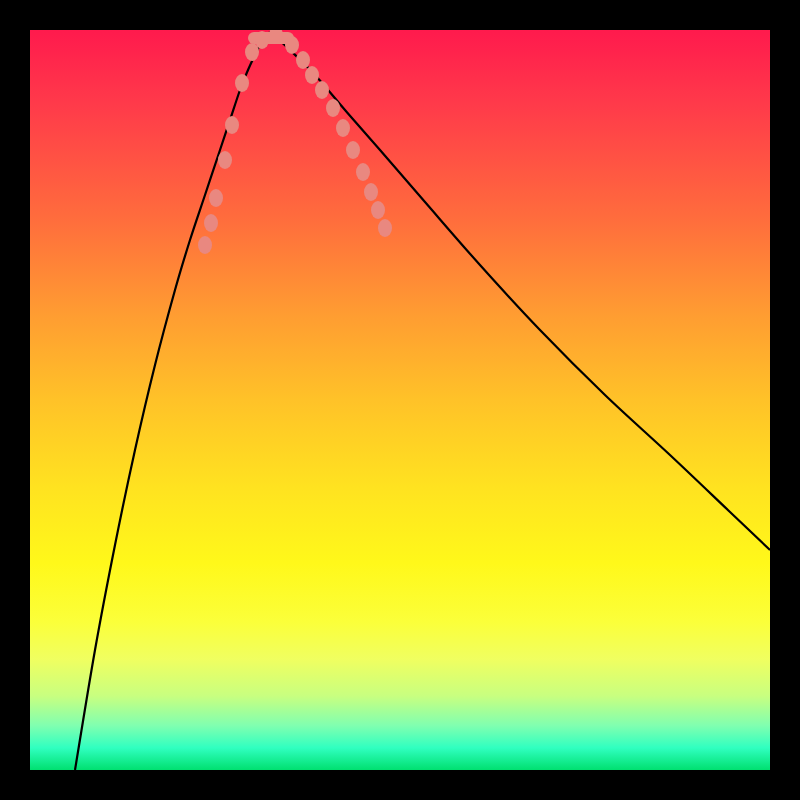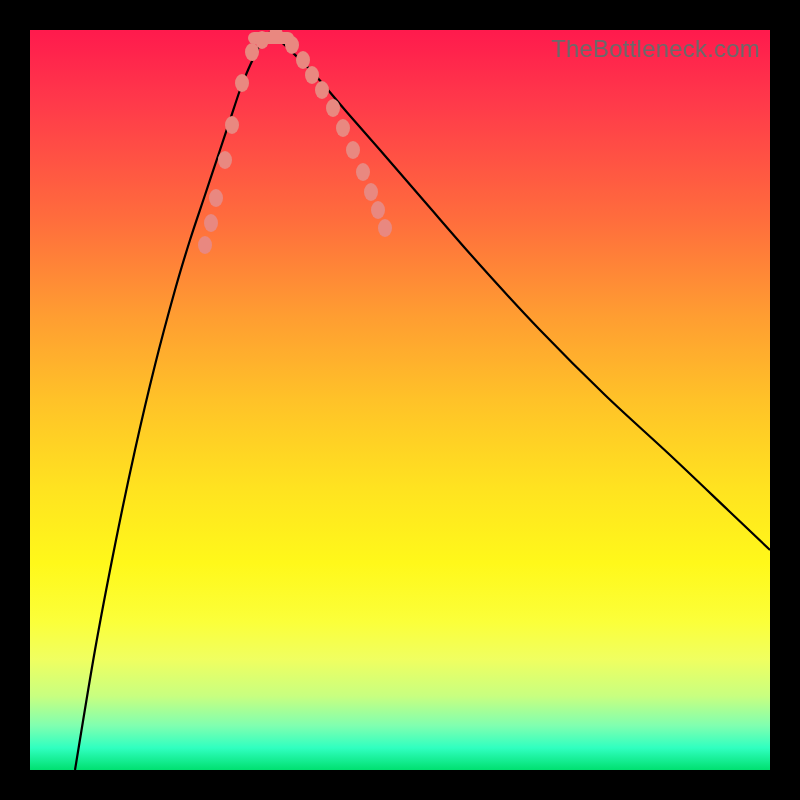--- a/index.html
+++ b/index.html
@@ -65,21 +65,20 @@
     stroke: #e98880;
     stroke-width: 12;
     stroke-linecap: round;
     fill: none;
   }
 </style>
 </head>
 <body>
 
 <div class="frame">
-  <div class="watermark">TheBottleneck.com</div>
 
   <svg class="plot" viewBox="0 0 740 740" preserveAspectRatio="none">
     <path id="left-curve" class="curve" d="M 45 740 C 48.333333333333336 720, 58.333333333333336 657.5, 65 620 C 71.66666666666667 582.5, 78.33333333333333 548.3333333333334, 85 515 C 91.66666666666667 481.6666666666667, 98.33333333333333 450, 105 420 C 111.66666666666667 390, 118.33333333333333 361.6666666666667, 125 335 C 131.66666666666666 308.3333333333333, 139.16666666666666 280.8333333333333, 145 260 C 150.83333333333334 239.16666666666666, 155 225.83333333333334, 160 210 C 165 194.16666666666666, 170 180, 175 165 C 180 150, 185.83333333333334 132.5, 190 120 C 194.16666666666666 107.5, 196.66666666666666 100, 200 90 C 203.33333333333334 80, 207 68.33333333333333, 210 60 C 213 51.666666666666664, 215.5 45.833333333333336, 218 40 C 220.5 34.166666666666664, 223 29.166666666666668, 225 25 C 227 20.833333333333332, 228.33333333333334 17.833333333333332, 230 15 C 231.66666666666666 12.166666666666666, 233.33333333333334 10.166666666666666, 235 8 C 236.66666666666666 5.833333333333334, 239.16666666666666 3, 240 2"></path>
     <path id="right-curve" class="curve" d="M 240 2 C 243.33333333333334 5, 252.5 12.833333333333332, 260 20 C 267.5 27.166666666666668, 275.8333333333333 35, 285 45 C 294.1666666666667 55, 304.1666666666667 67.5, 315 80 C 325.8333333333333 92.5, 336.6666666666667 104.66666666666667, 350 120 C 363.3333333333333 135.33333333333334, 378.3333333333333 152.83333333333334, 395 172 C 411.6666666666667 191.16666666666666, 430.8333333333333 213.66666666666666, 450 235 C 469.1666666666667 256.3333333333333, 489.1666666666667 278.3333333333333, 510 300 C 530.8333333333334 321.6666666666667, 553.3333333333334 344.1666666666667, 575 365 C 596.6666666666666 385.8333333333333, 619.1666666666666 405.5, 640 425 C 660.8333333333334 444.5, 683.3333333333334 466.1666666666667, 700 482 C 716.6666666666666 497.8333333333333, 733.3333333333334 513.6666666666666, 740 520"></path>
     <path id="valley-dash" class="dash" d="M 224 8 L 258 8"></path>
     <g id="marker-group">
         <ellipse cx="175" cy="215" rx="7" ry="9" class="dot"></ellipse>
         <ellipse cx="181" cy="193" rx="7" ry="9" class="dot"></ellipse>
         <ellipse cx="186" cy="168" rx="7" ry="9" class="dot"></ellipse>
         <ellipse cx="195" cy="130" rx="7" ry="9" class="dot"></ellipse>

